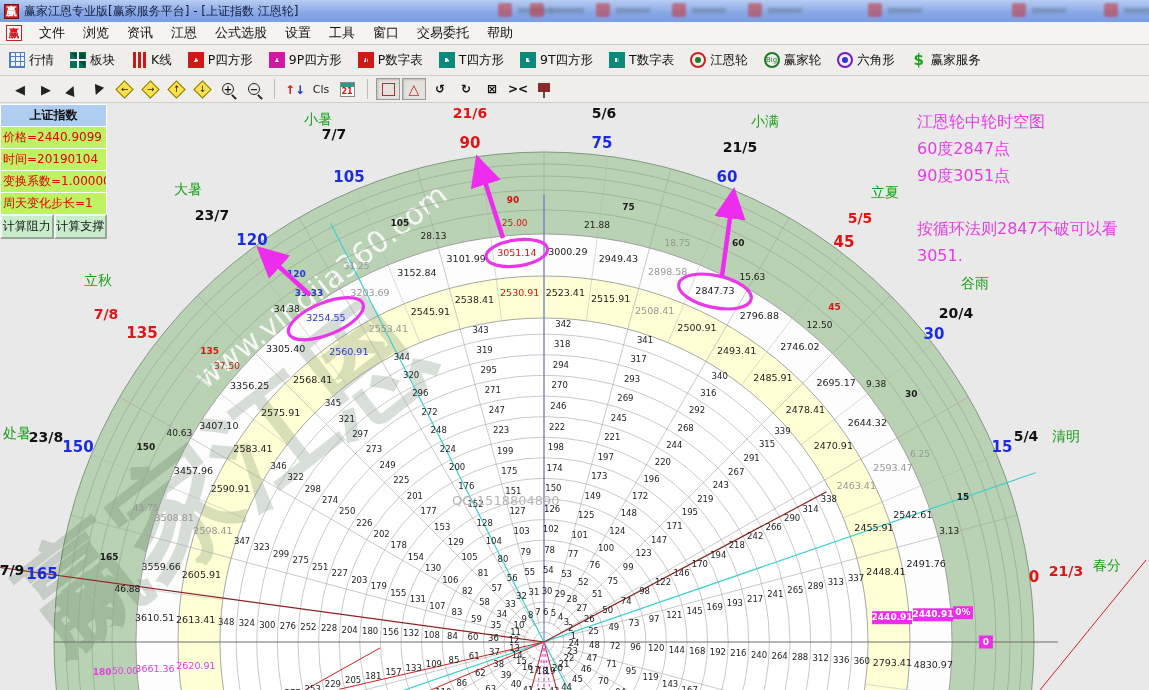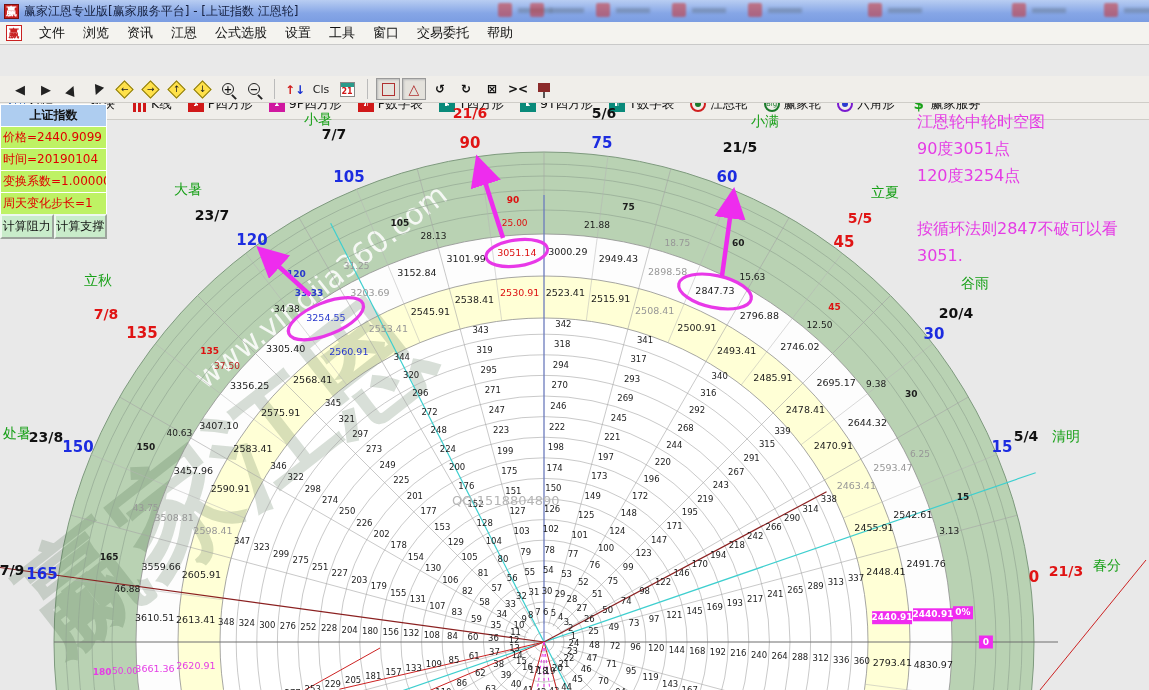--- a/index.html
+++ b/index.html
@@ -15,21 +15,21 @@
   .smudge { position:absolute; top:3px; width:14px; height:14px; background:#c33; opacity:.55; filter:blur(1px); border-radius:2px; }
   .smudge-dash { position:absolute; top:8px; width:34px; height:5px; background:#5a6a7a; opacity:.4; filter:blur(1.5px); }
 
   #menubar { position:absolute; left:0; top:22px; width:1149px; height:23px; background:#f4f3ef;
     border-bottom:1px solid #c9c9c9; display:flex; align-items:center; font-size:13px; color:#111; }
   .menu-logo { width:16px; height:16px; border:1px solid #c92121; color:#c92121; font-weight:bold; font-size:11px;
     display:inline-flex; align-items:center; justify-content:center; margin:0 8px 0 6px; background:#fff; }
   .menu-item { padding:2px 9px; cursor:default; }
 
   #toolbar1 { position:absolute; left:0; top:45px; width:1149px; height:31px; background:#f0eeea;
-    border-bottom:1px solid #cfcdc8; display:flex; align-items:center; padding-left:6px; font-size:12.5px; color:#111;margin-top:44px; }
+    border-bottom:1px solid #cfcdc8; display:flex; align-items:center; padding-left:6px; font-size:12.5px; color:#111; }
   .tb1-item { display:inline-flex; align-items:center; margin-right:10px; padding:2px 3px; }
   .ic { width:16px; height:16px; display:inline-block; margin-right:4px; position:relative; flex:none; }
   .ic-table { background-image:repeating-linear-gradient(0deg,#4f7ec0 0 1px,transparent 1px 5px),
               repeating-linear-gradient(90deg,#4f7ec0 0 1px,transparent 1px 5px); background-color:#eef4fc; border:1px solid #4f7ec0; }
   .ic-blocks { background:linear-gradient(45deg,#0c6e60 48%,#0a4a42 52%);
     -webkit-mask:none; box-shadow:inset 0 0 0 1px #073; }
   .ic-blocks:after { content:""; position:absolute; left:7px; top:0; width:2px; height:16px; background:#f0eeea; box-shadow:7px 0 0 -5px #f0eeea; }
   .ic-blocks:before { content:""; position:absolute; left:0; top:7px; width:16px; height:2px; background:#f0eeea; }
   .ic-kline { background:linear-gradient(90deg,transparent 0 2px,#d01818 2px 5px,transparent 5px 7px,#d01818 7px 10px,transparent 10px 12px,#d01818 12px 15px,transparent 15px); }
   .ic-letter { border:6px solid #b91c1c; background:#fff; font-size:8px; font-weight:bold; display:inline-flex; align-items:center; justify-content:center; }
@@ -730,19 +730,19 @@
       <div class="olabel ol-deg-red" style="left: 142px; top: 333px;">135</div>
       <div class="olabel ol-deg-blue" style="left: 934px; top: 334px;">30</div>
       <div class="olabel ol-deg-blue" style="left: 78px; top: 447px;">150</div>
       <div class="olabel ol-deg-blue" style="left: 1002px; top: 447px;">15</div>
       <div class="olabel ol-deg-blue" style="left: 42px; top: 574px;">165</div>
       <div class="olabel ol-deg-red" style="left: 1034px; top: 577px;">0</div>
     </div>
 
   <div id="annot">
       <div>江恩轮中轮时空图</div>
+      <div>60度2847点</div>
       <div>90度3051点</div>
-      <div>120度3254点</div>
       <div class="gap"></div>
       <div>按循环法则2847不破可以看</div>
       <div>3051.</div>
     </div>
 </div>
 
 </body></html>

